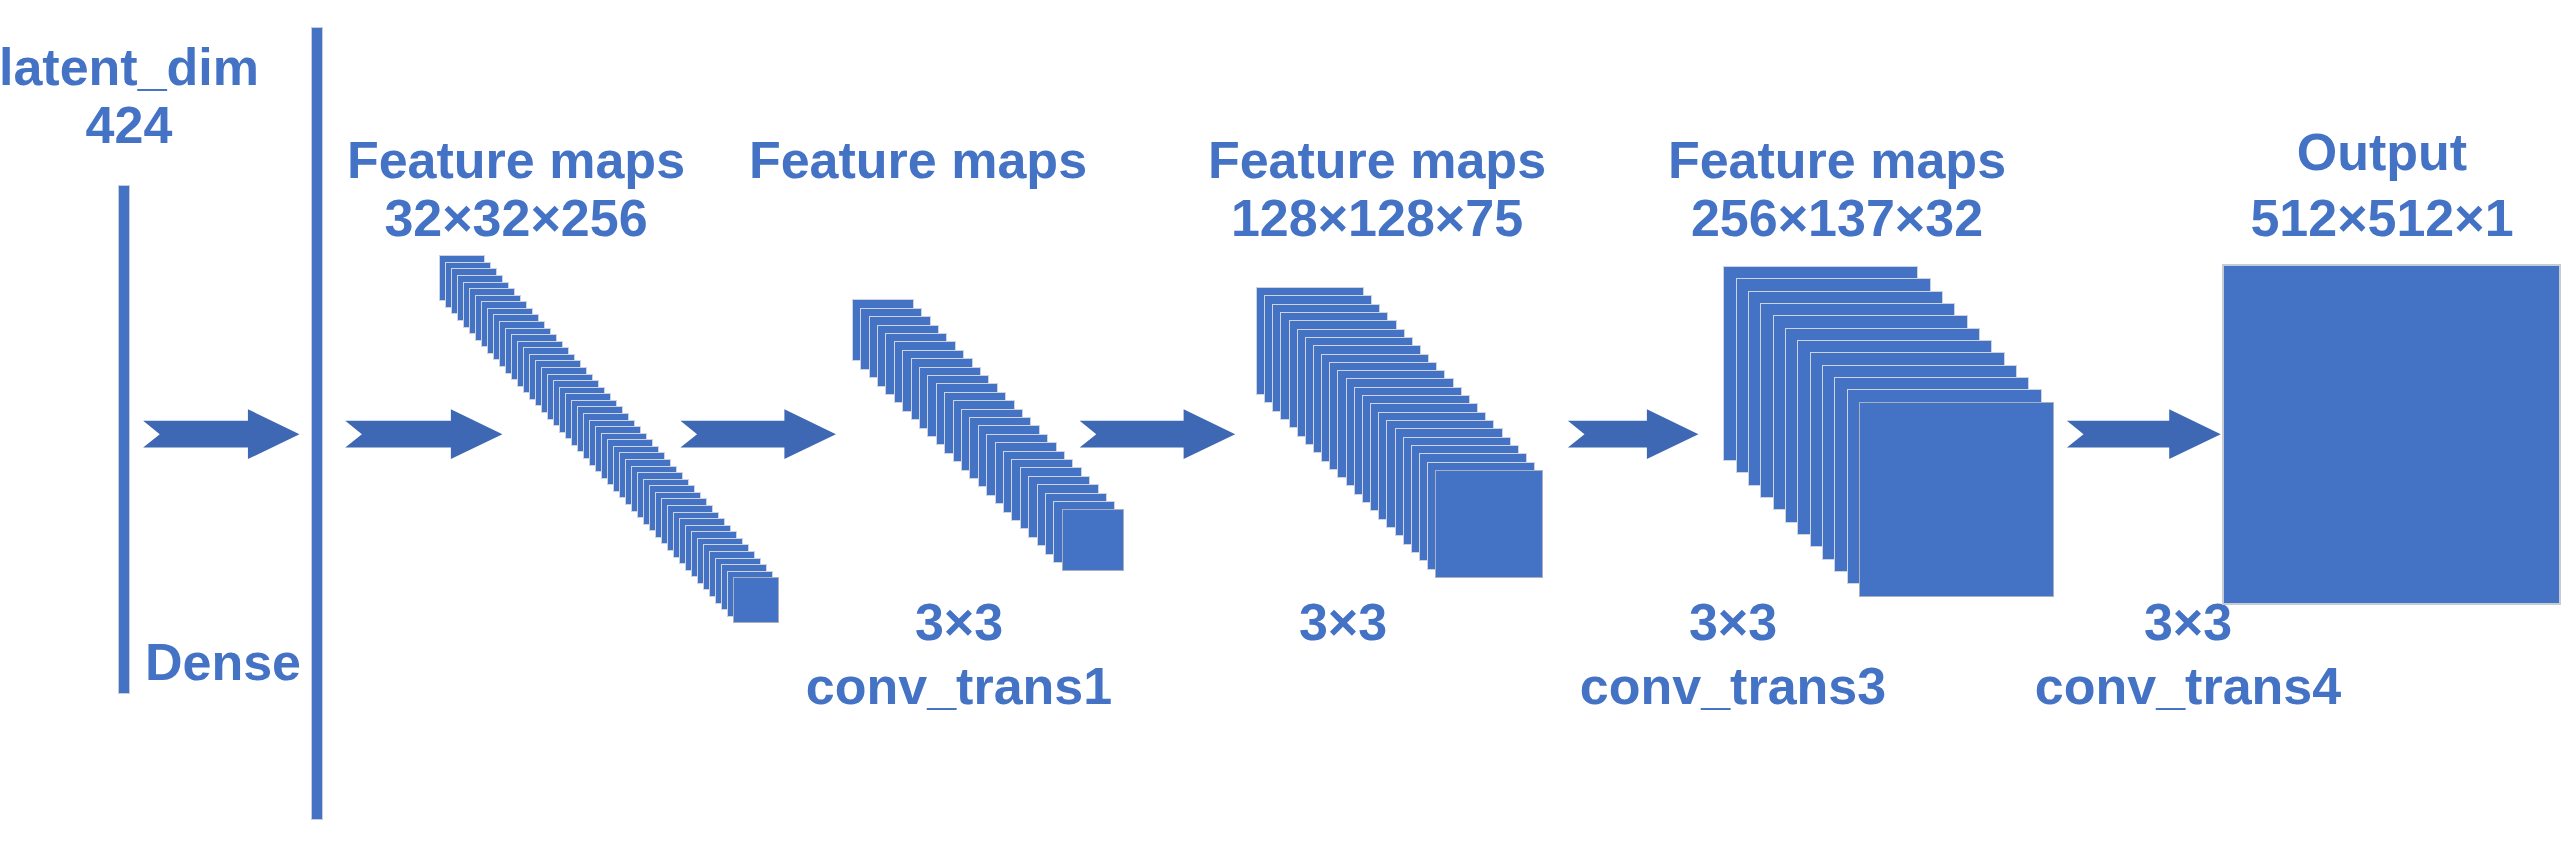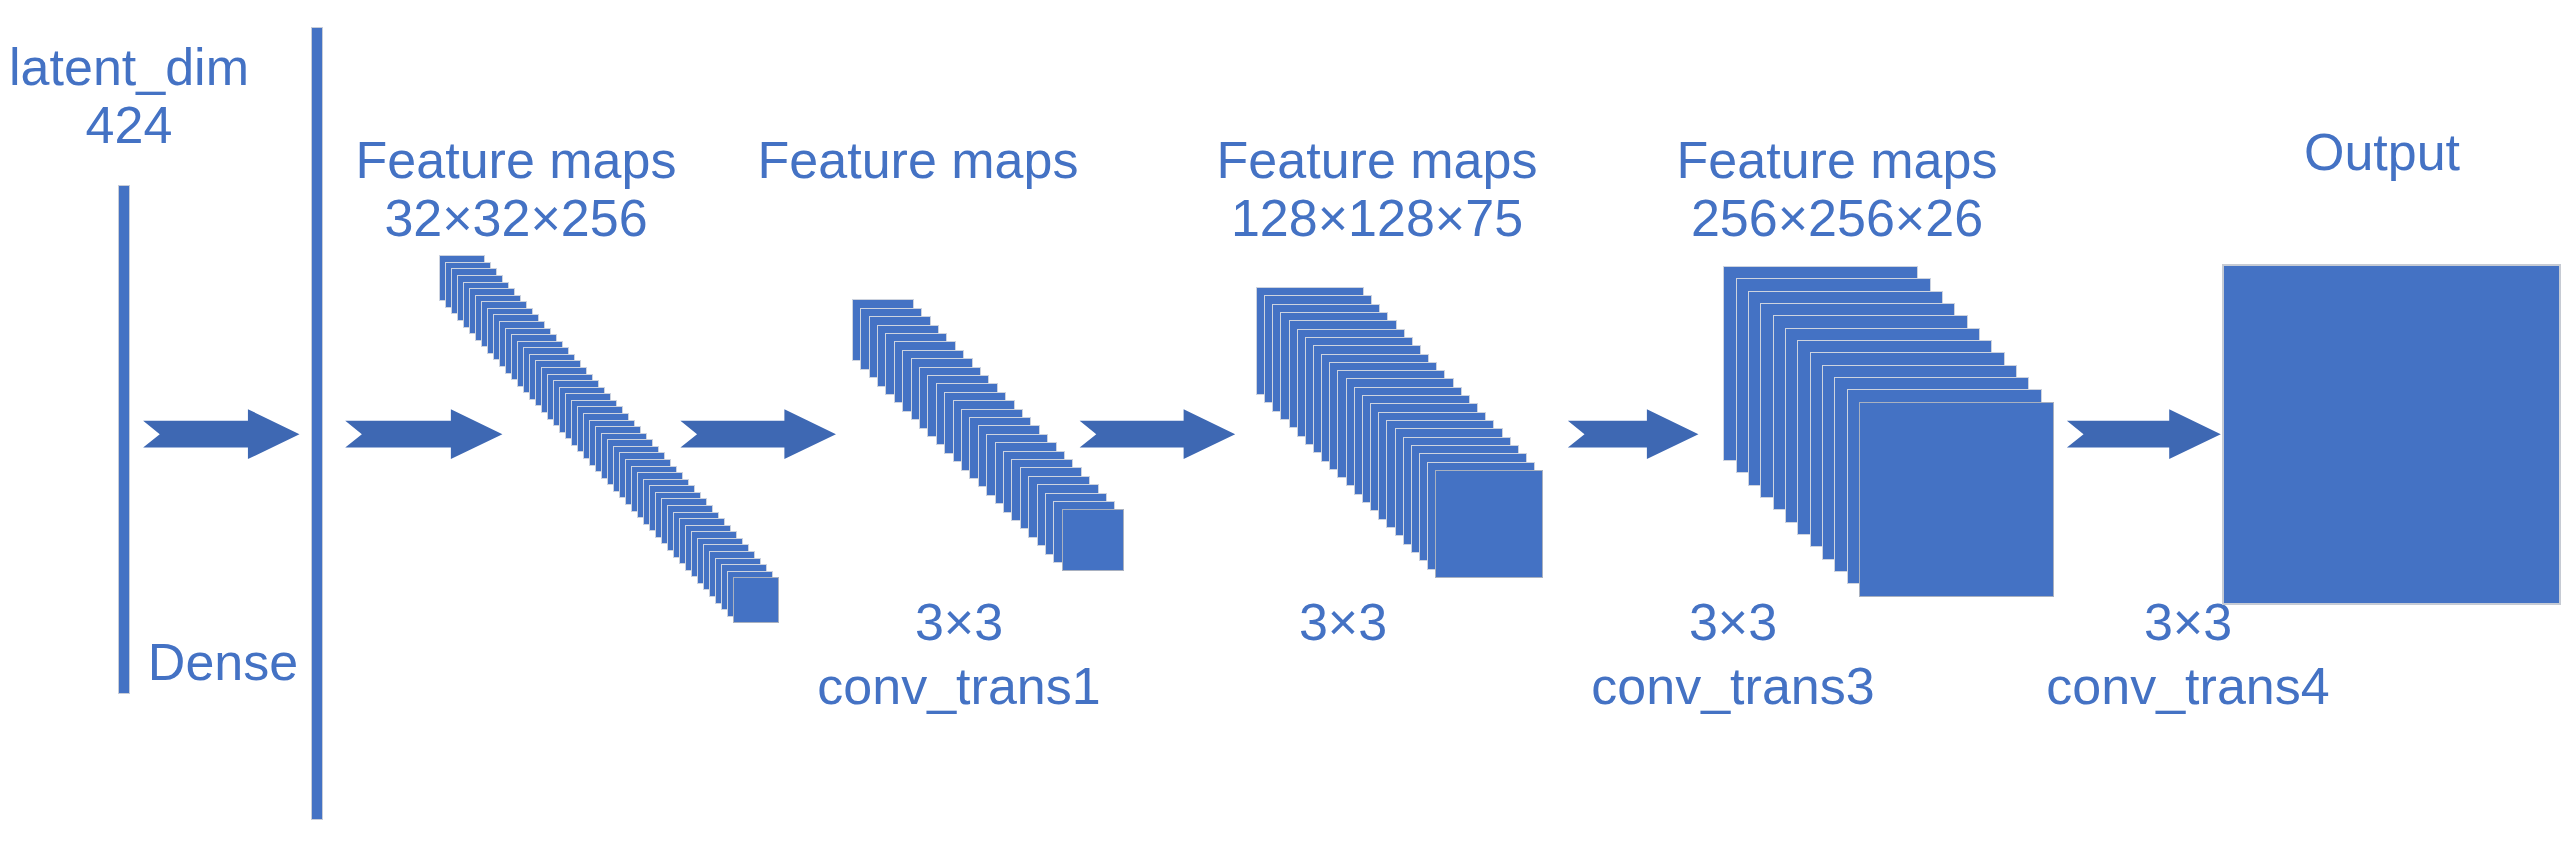--- a/index.html
+++ b/index.html
@@ -10,21 +10,21 @@
     overflow:hidden;
     font-family:"Liberation Sans", sans-serif;
   }
   .lbl{
     position:absolute;
     transform:translateX(-50%);
     font-size:52px;
     line-height:1;
     white-space:nowrap;
     color:var(--primary,#4472C4);
-    font-weight:400;
+    font-weight:700;
   }
   .vbar{
     position:absolute;
     background:var(--primary,#4472C4);
     border:0.8px solid #C8CDD8;
     box-sizing:border-box;
   }
   .tile{
     position:absolute;
     box-sizing:border-box;
@@ -50,22 +50,23 @@
 
   <div class="lbl" style="left:129px;top:41px;">latent_dim</div>
   <div class="lbl" style="left:129px;top:99px;">424</div>
 
   <div class="lbl" style="left:516px;top:134px;">Feature maps</div>
   <div class="lbl" style="left:516px;top:192px;">32×32×256</div>
   <div class="lbl" style="left:918px;top:134px;">Feature maps</div>
   <div class="lbl" style="left:1377px;top:134px;">Feature maps</div>
   <div class="lbl" style="left:1377px;top:192px;">128×128×75</div>
   <div class="lbl" style="left:1837px;top:134px;">Feature maps</div>
-  <div class="lbl" style="left:1837px;top:192px;">256×256×26</div>
+  <div class="lbl" style="left:1837px;top:192px;">256×137×32</div>
   <div class="lbl" style="left:2382px;top:126px;">Output</div>
+  <div class="lbl" style="left:2382px;top:192px;">512×512×1</div>
 
   <div class="lbl" style="left:223px;top:636px;">Dense</div>
 
   <div class="lbl" style="left:959px;top:596px;">3×3</div>
   <div class="lbl" style="left:959px;top:660px;">conv_trans1</div>
   <div class="lbl" style="left:1343px;top:596px;">3×3</div>
   <div class="lbl" style="left:1733px;top:596px;">3×3</div>
   <div class="lbl" style="left:1733px;top:660px;">conv_trans3</div>
   <div class="lbl" style="left:2188px;top:596px;">3×3</div>
   <div class="lbl" style="left:2188px;top:660px;">conv_trans4</div>

